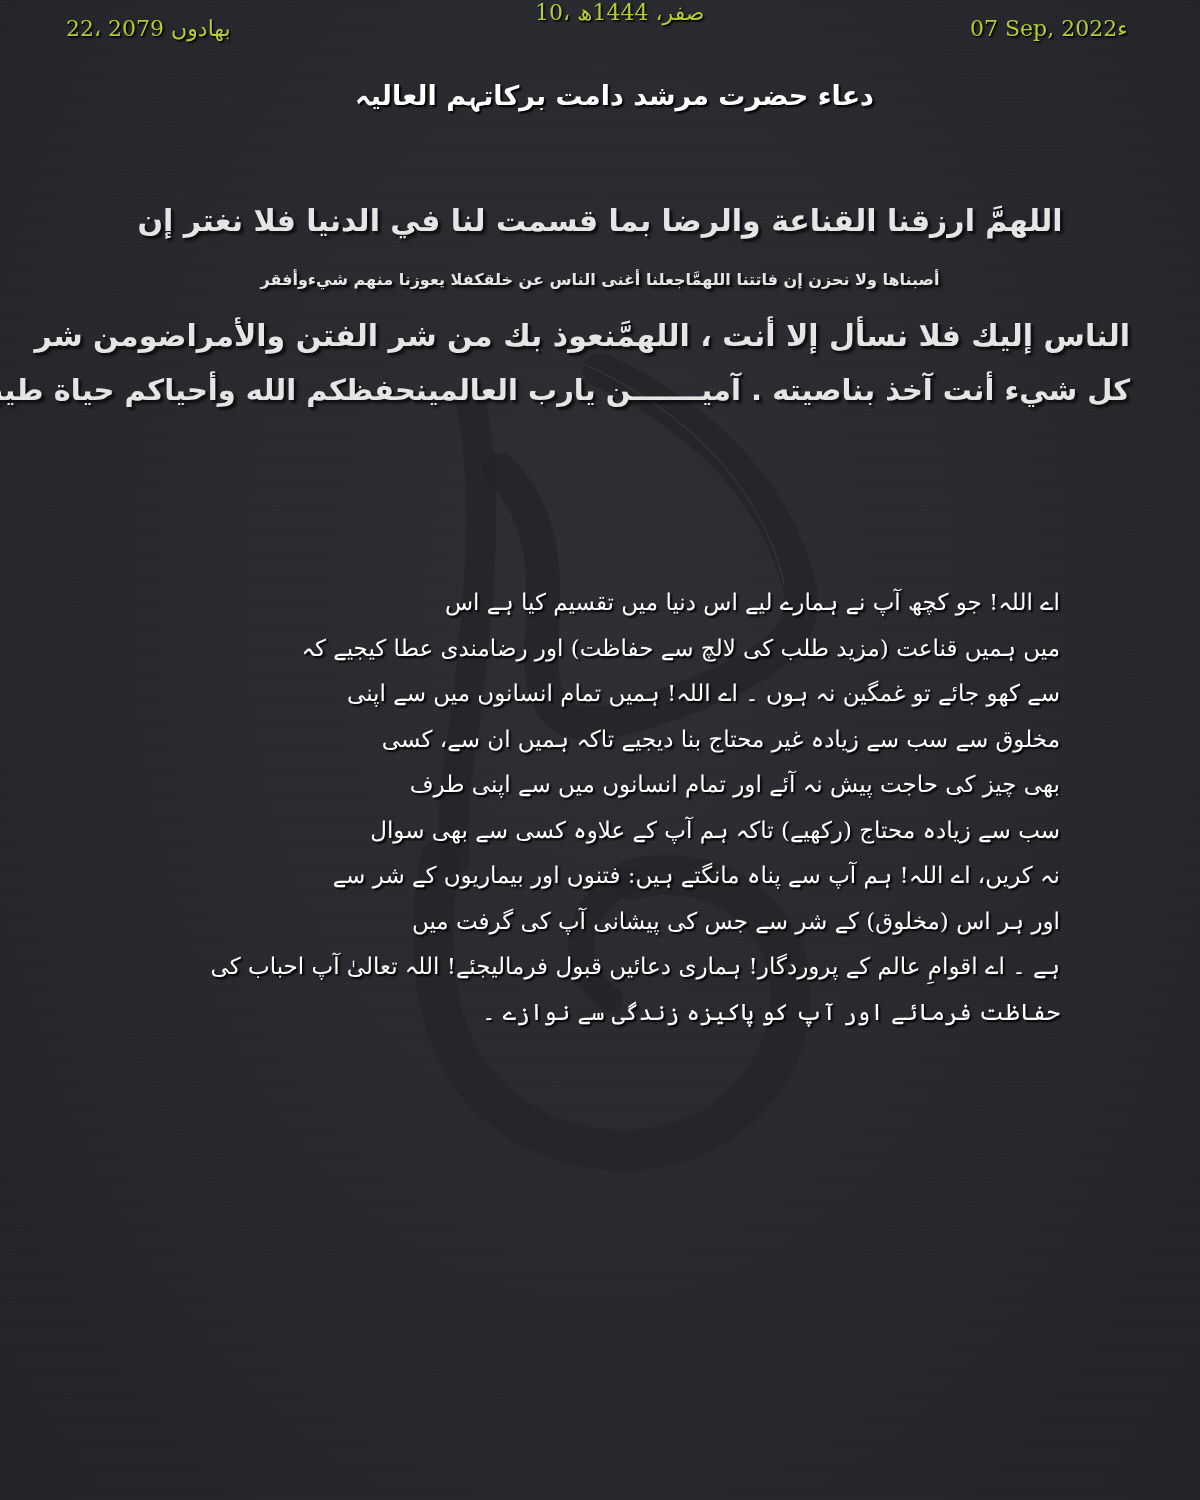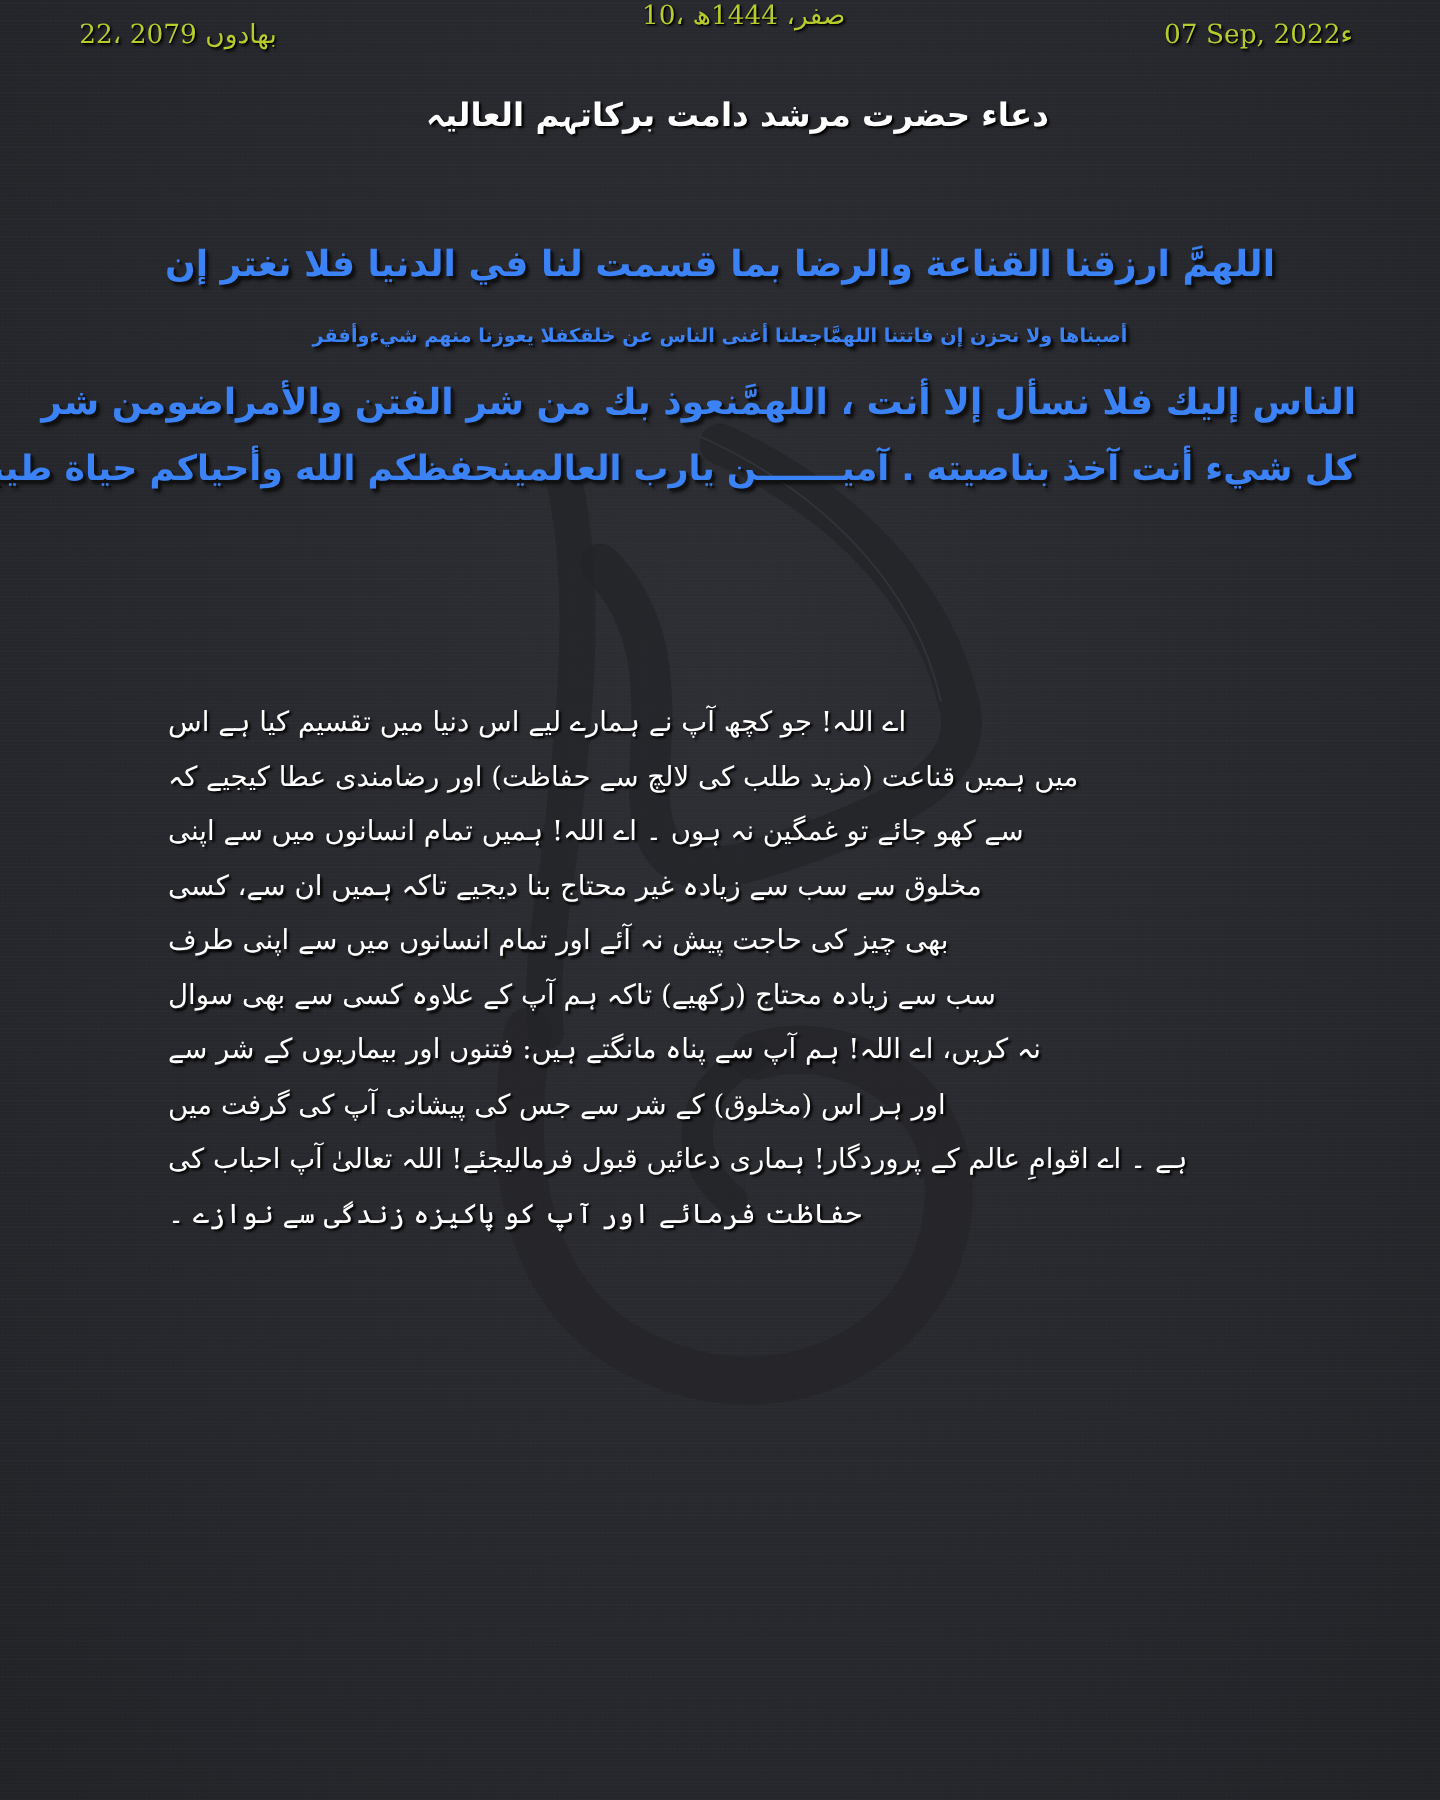--- a/index.html
+++ b/index.html
@@ -55,40 +55,40 @@
       text-shadow: 2px 2px 2px #000;
       margin-left: 29px;
     }
 
     .arabic-block {
       position: absolute;
       left: 70px; right: 70px;
       top: 192px;
       direction: rtl;
       text-align: center;
-      color: #3b82f6;
+      color: #e5e5e5;
       font-family: "DejaVu Sans", sans-serif;
       font-weight: bold;
       text-shadow: 2px 2px 0 #111, 3px 3px 3px rgba(0,0,0,0.7);
     }
     .arabic-line {
       white-space: nowrap;
       line-height: 1.0;
     }
     .arabic-line.l1 { font-size: 30px; height: 62px; line-height: 58px; }
     .arabic-line.l2 { font-size: 16px; height: 54px; line-height: 52px; }
     .arabic-line.l3 { font-size: 30px; height: 58px; line-height: 56px; }
     .arabic-line.l4 { font-size: 29px; height: 50px; line-height: 48px; }
 
     .urdu-block {
       position: absolute;
       left: 140px; right: 140px;
       top: 580px;
       direction: rtl;
-      text-align: left;
+      text-align: right;
       color: #ffffff;
       font-family: "DejaVu Serif", serif;
       font-size: 23px;
       text-shadow: 2px 2px 2px #000;
     }
     .urdu-line {
       height: 45.5px;
       line-height: 45px;
       white-space: nowrap;
     }

